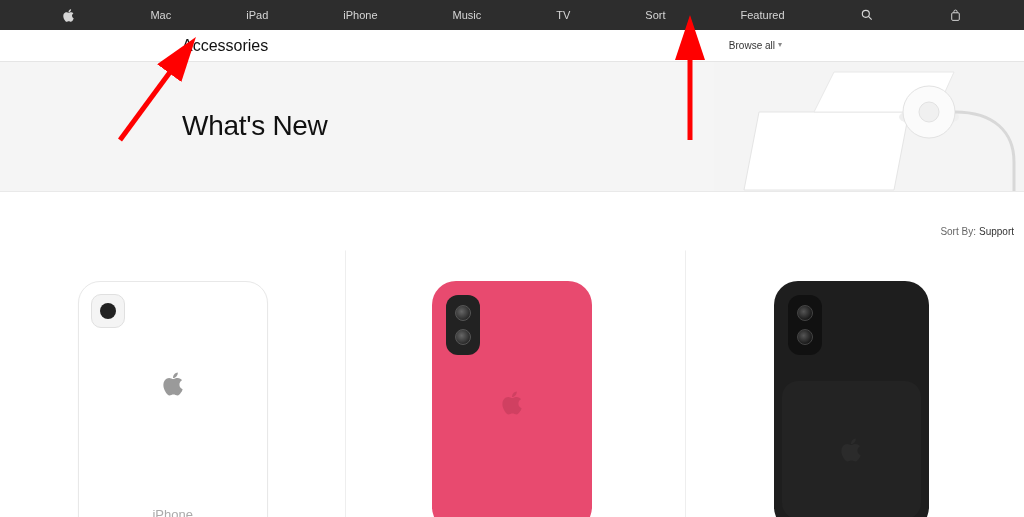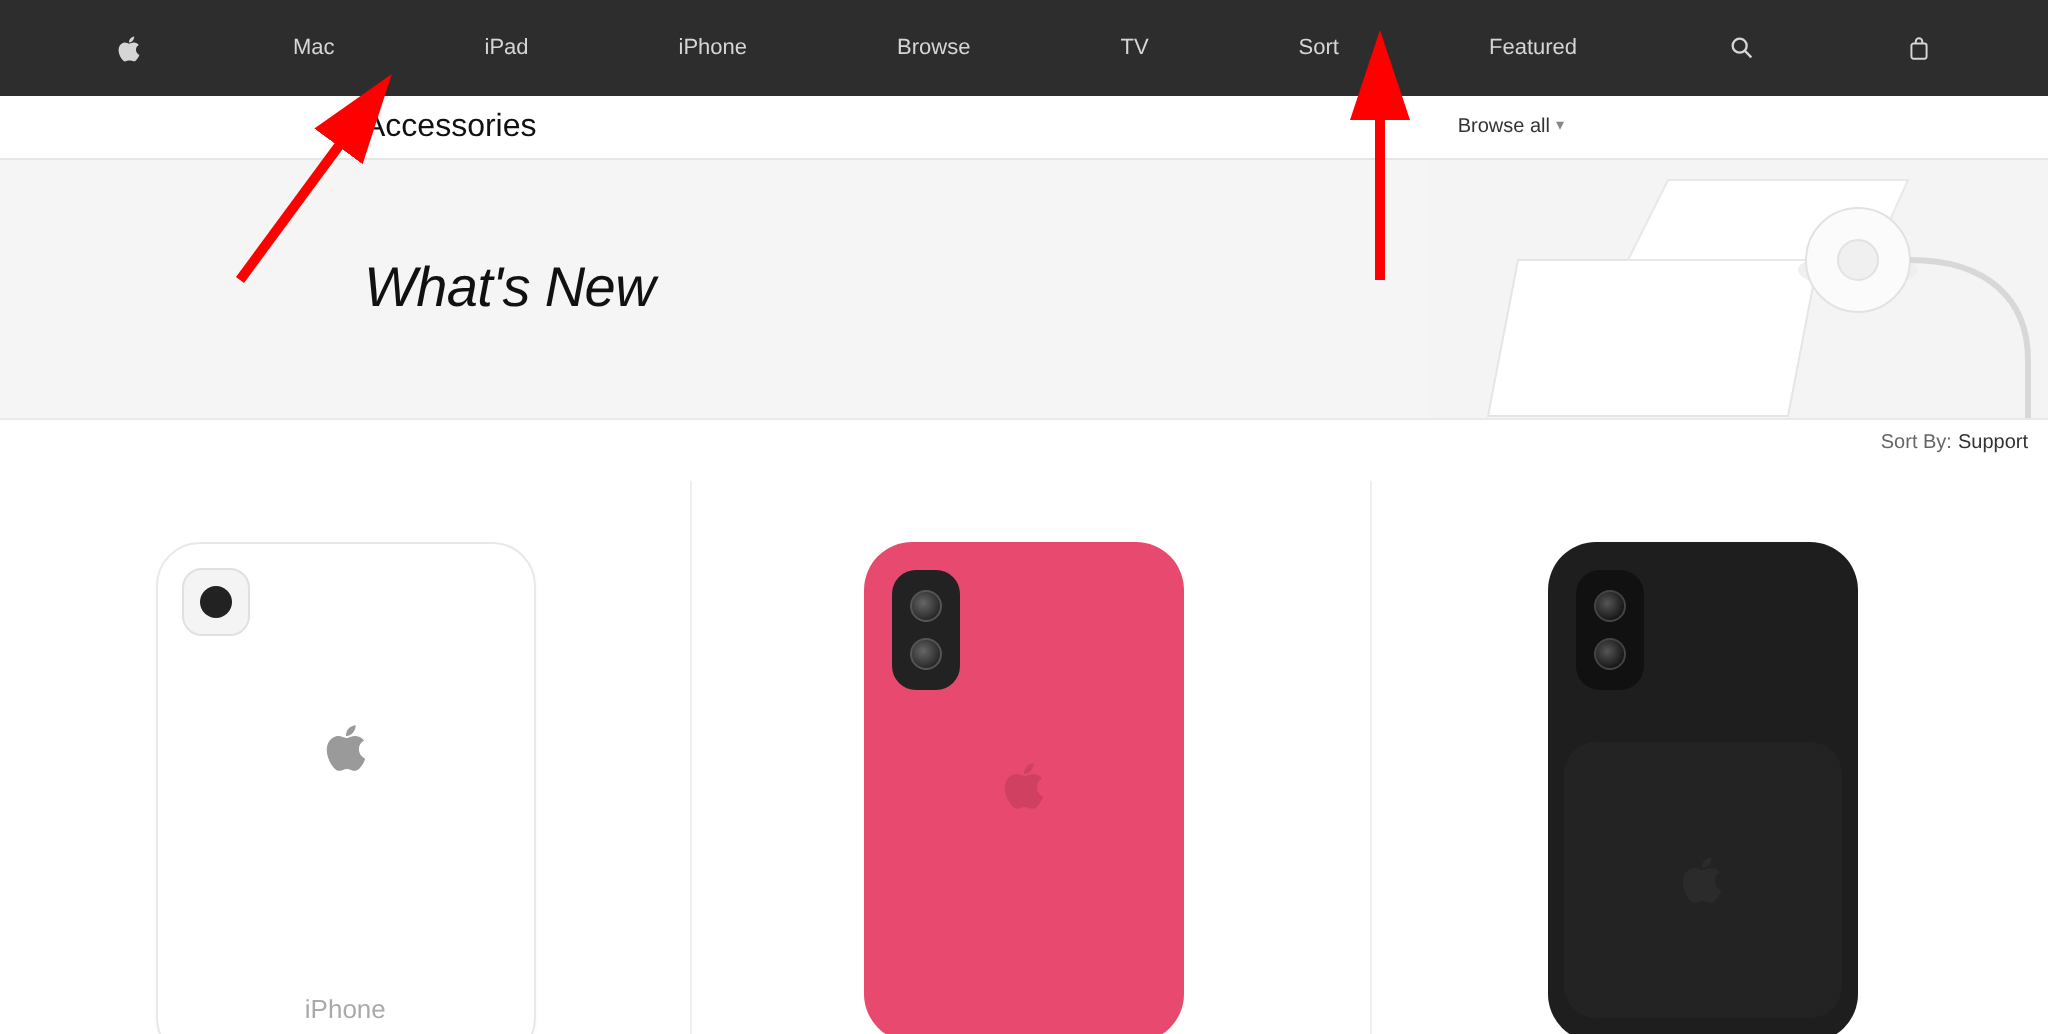--- a/index.html
+++ b/index.html
@@ -1,31 +1,31 @@
 <!DOCTYPE html>
 <html><head>
   <meta charset="utf-8">
   <style>
     * { margin: 0; padding: 0; box-sizing: border-box; }
     body { font-family: -apple-system, BlinkMacSystemFont, "Helvetica Neue", Arial, sans-serif; background: #fff; width: 1024px; height: 517px; overflow: hidden; position: relative; }
 
-    .globalnav { background: #2d2d2d; height: 48px; display: flex; align-items: center; justify-content: center; gap: 75px; padding: 0 20px; }
+    .globalnav { background: #2d2d2d; height: 30px; display: flex; align-items: center; justify-content: center; gap: 75px; padding: 0 20px; }
     .globalnav a { color: #d6d6d6; font-size: 11px; text-decoration: none; cursor: pointer; }
     .nav-icon { width: 14px; height: 14px; display: flex; align-items: center; justify-content: center; color: #d6d6d6; cursor: pointer; }
 
     .subheader { height: 32px; border-bottom: 1px solid #e5e5e5; display: flex; align-items: center; justify-content: space-between; padding: 0 182px 0 182px; }
     .subheader-title { font-size: 16px; color: #111; font-weight: 400; }
     .browse-all { font-size: 10px; color: #333; display: flex; align-items: flex-start; gap: 3px; cursor: pointer; margin-right: 60px; }
     .chev { font-size: 8px; color: #888; }
 
-    .hero { height: 130px; background: linear-gradient(to right, #f5f5f5 0%, #f5f5f5 100%); border-bottom: 1px solid #e9e9e9; position: relative; overflow: hidden; font-style: italic; }
+    .hero { height: 130px; background: linear-gradient(to right, #f5f5f5 0%, #f5f5f5 100%); border-bottom: 1px solid #e9e9e9; position: relative; overflow: hidden; }
     .hero-title { position: absolute; left: 182px; top: 48px; font-size: 28px; font-weight: 500; color: #111; letter-spacing: -0.3px; }
     .hero-art { position: absolute; right: 0; top: 0; width: 310px; height: 130px; }
 
-    .sortbar { height: 22px; display: flex; justify-content: flex-end; align-items: center; padding-right: 10px; font-size: 10px; color: #333; }
+    .sortbar { height: 22px; display: flex; justify-content: flex-end; align-items: center; padding-right: 10px; font-size: 10px; color: #333; margin-top: 28px; }
     .sortbar .lbl { color: #666; margin-right: 3px; }
     .sortbar .val { color: #333; cursor: pointer; }
 
     .grid { display: flex; gap: 6px; padding: 8px 6px 0 6px; }
     .card { flex: 1; height: 300px; border: 1px solid transparent; display: flex; align-items: flex-start; justify-content: center; padding-top: 30px; position: relative; }
     .card + .card { border-left: 1px solid #eee; }
 
     
     .phone1 { width: 190px; height: 260px; background: #fff; border: 1px solid #e8e8e8; border-radius: 22px; position: relative; box-shadow: 0 1px 2px rgba(0,0,0,0.03); }
     .phone1 .cam { position: absolute; left: 12px; top: 12px; width: 34px; height: 34px; background: #f4f4f4; border: 1px solid #e0e0e0; border-radius: 10px; }
@@ -54,21 +54,21 @@
 
 <nav class="globalnav">
   <span class="nav-icon">
     <svg width="13" height="15" viewBox="0 0 170 170" fill="#d6d6d6">
         <path d="M150.37 130.25c-2.45 5.66-5.35 10.87-8.71 15.66-4.58 6.53-8.33 11.05-11.22 13.56-4.48 4.12-9.28 6.23-14.42 6.35-3.69 0-8.14-1.05-13.32-3.18-5.2-2.12-9.98-3.17-14.35-3.17-4.58 0-9.5 1.05-14.75 3.17-5.27 2.13-9.51 3.24-12.76 3.35-4.93.21-9.84-1.96-14.74-6.52-3.13-2.73-7.05-7.41-11.74-14.04-5.03-7.08-9.17-15.29-12.41-24.65-3.47-10.11-5.21-19.9-5.21-29.38 0-10.86 2.35-20.22 7.05-28.07 3.69-6.3 8.6-11.27 14.75-14.92s12.8-5.51 19.95-5.63c3.92 0 9.05 1.21 15.43 3.59 6.36 2.39 10.44 3.6 12.23 3.6 1.34 0 5.88-1.42 13.57-4.24 7.27-2.62 13.41-3.7 18.44-3.28 13.62 1.1 23.85 6.47 30.66 16.14-12.18 7.38-18.2 17.72-18.08 31 .11 10.34 3.86 18.94 11.22 25.77 3.34 3.17 7.07 5.62 11.22 7.36-.9 2.61-1.85 5.11-2.86 7.51zM119.11 7.24c0 8.1-2.96 15.67-8.86 22.67-7.12 8.32-15.73 13.13-25.07 12.37-.12-.97-.19-1.99-.19-3.07 0-7.78 3.39-16.1 9.4-22.91 3-3.45 6.82-6.31 11.45-8.6 4.62-2.25 8.99-3.5 13.1-3.71.12 1.09.17 2.18.17 3.24z"></path>
       </svg>
   </span>
   <a>Mac</a>
   <a>iPad</a>
   <a>iPhone</a>
-  <a>Browse</a>
+  <a>Music</a>
   <a>TV</a>
   <a>Sort</a>
   <a>Featured</a>
   <span class="nav-icon">
     <svg width="14" height="14" viewBox="0 0 24 24" fill="none" stroke="#d6d6d6" stroke-width="2">
         <circle cx="10" cy="10" r="6"></circle>
         <line x1="20" y1="20" x2="14.5" y2="14.5"></line>
       </svg>
   </span>
   <span class="nav-icon">

